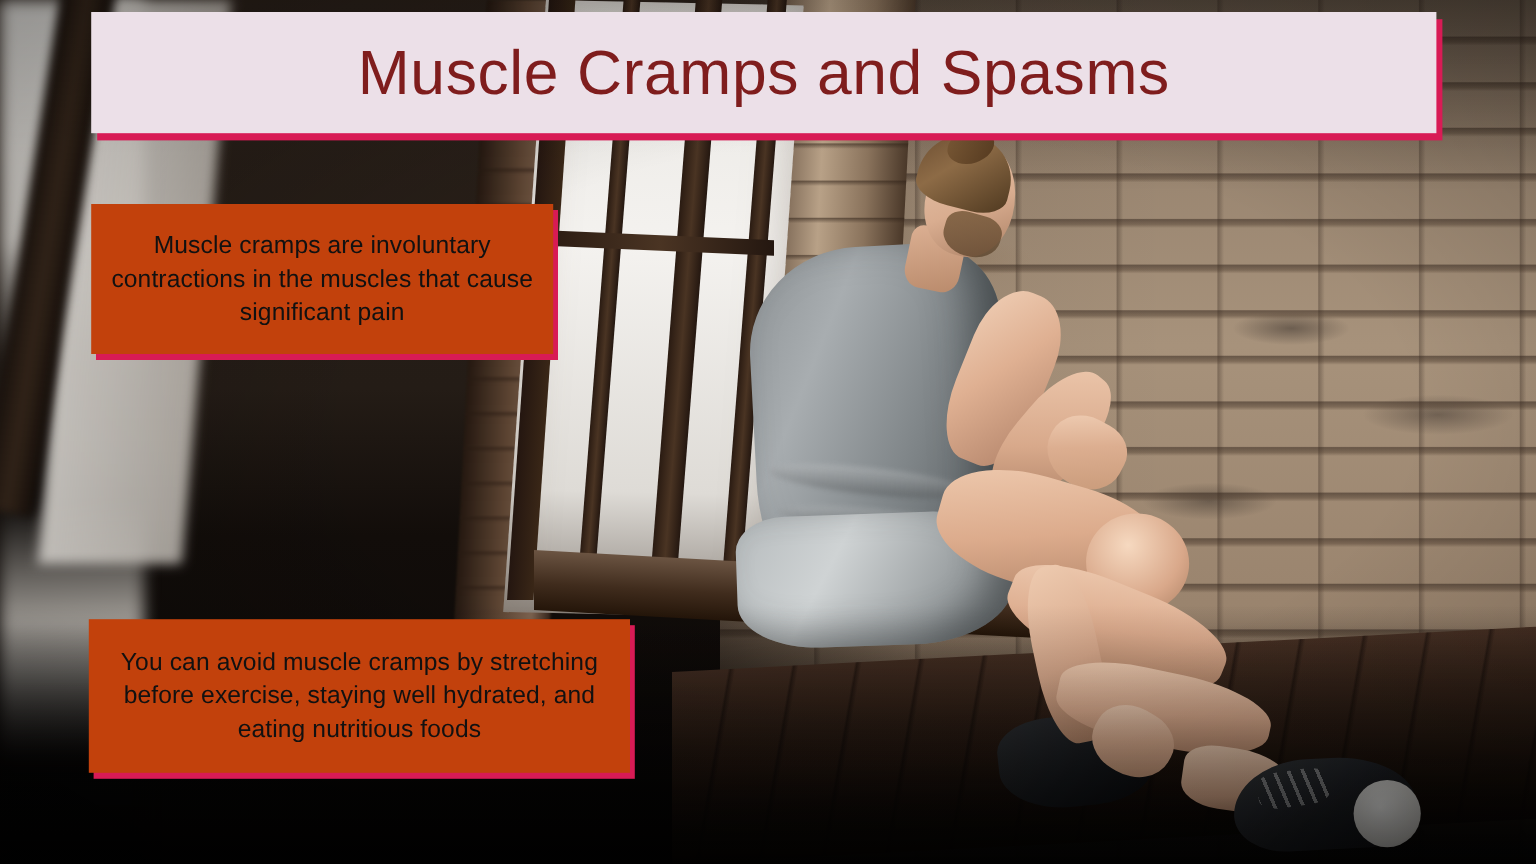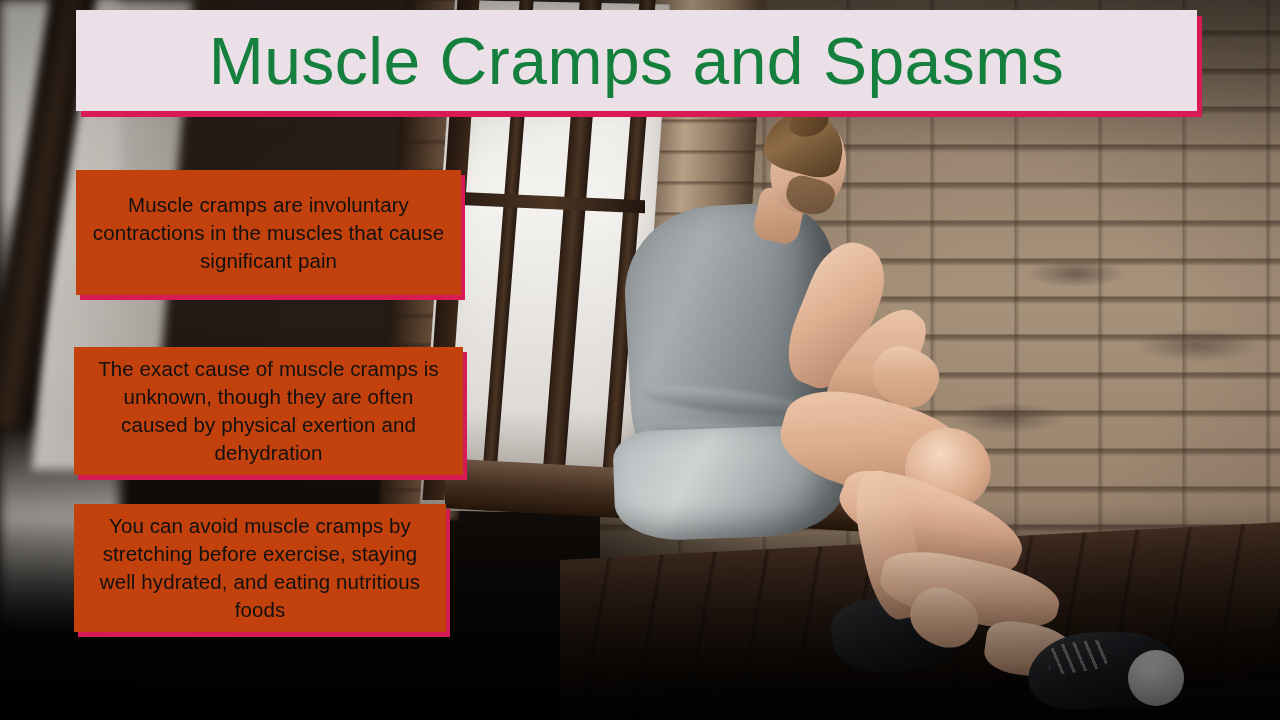--- a/index.html
+++ b/index.html
@@ -364,23 +364,23 @@
     left: 76px; top: 10px;
     width: 1121px; height: 101px;
     background: #ece0e8;
     box-shadow: 5px 6px 0 0 #d81b55;
     display: flex;
     align-items: center;
     justify-content: center;
   }
   .title-text {
     font-family: "Liberation Sans", sans-serif;
-    font-size: 66px;
+    font-size: 52px;
     font-weight: 400;
-    color: #15803d;
+    color: #7f1d1d;
     letter-spacing: 0.5px;
     line-height: 1;
     white-space: nowrap;
   }
 
   .note {
     position: absolute;
     background: #c2410c;
     box-shadow: 4px 5px 0 0 #d81b55;
     display: flex;
@@ -394,21 +394,21 @@
     margin: 0;
     font-family: "Liberation Sans", sans-serif;
     font-size: 20.5px;
     font-weight: 400;
     color: #111111;
     line-height: 28px;
     letter-spacing: 0.1px;
   }
   .note-1 { left: 76px; top: 170px;  width: 385px; height: 125px; }
   .note-2 { left: 74px; top: 347px;  width: 389px; height: 128px; }
-  .note-3 { left: 74px; top: 504px;  width: 372px; height: 128px; }
+  .note-3 { left: 74px; top: 516px;  width: 451px; height: 128px; }
 </style>
 </head>
 <body>
 
 <div id="slide">
 
   <div class="photo">
     <div class="bg-base"></div>
 
     <div class="brick-wall"></div>
@@ -462,21 +462,18 @@
   </div>
 
   <div class="title-card">
     <div class="title-text">Muscle Cramps and Spasms</div>
   </div>
 
   <div class="note note-1">
     <p>Muscle cramps are involuntary contractions in the muscles that cause significant pain</p>
   </div>
 
-  <div class="note note-2">
-    <p>The exact cause of muscle cramps is unknown, though they are often caused by physical exertion and dehydration</p>
-  </div>
 
   <div class="note note-3">
     <p>You can avoid muscle cramps by stretching before exercise, staying well hydrated, and eating nutritious foods</p>
   </div>
 
 </div>
 
 </body></html>

